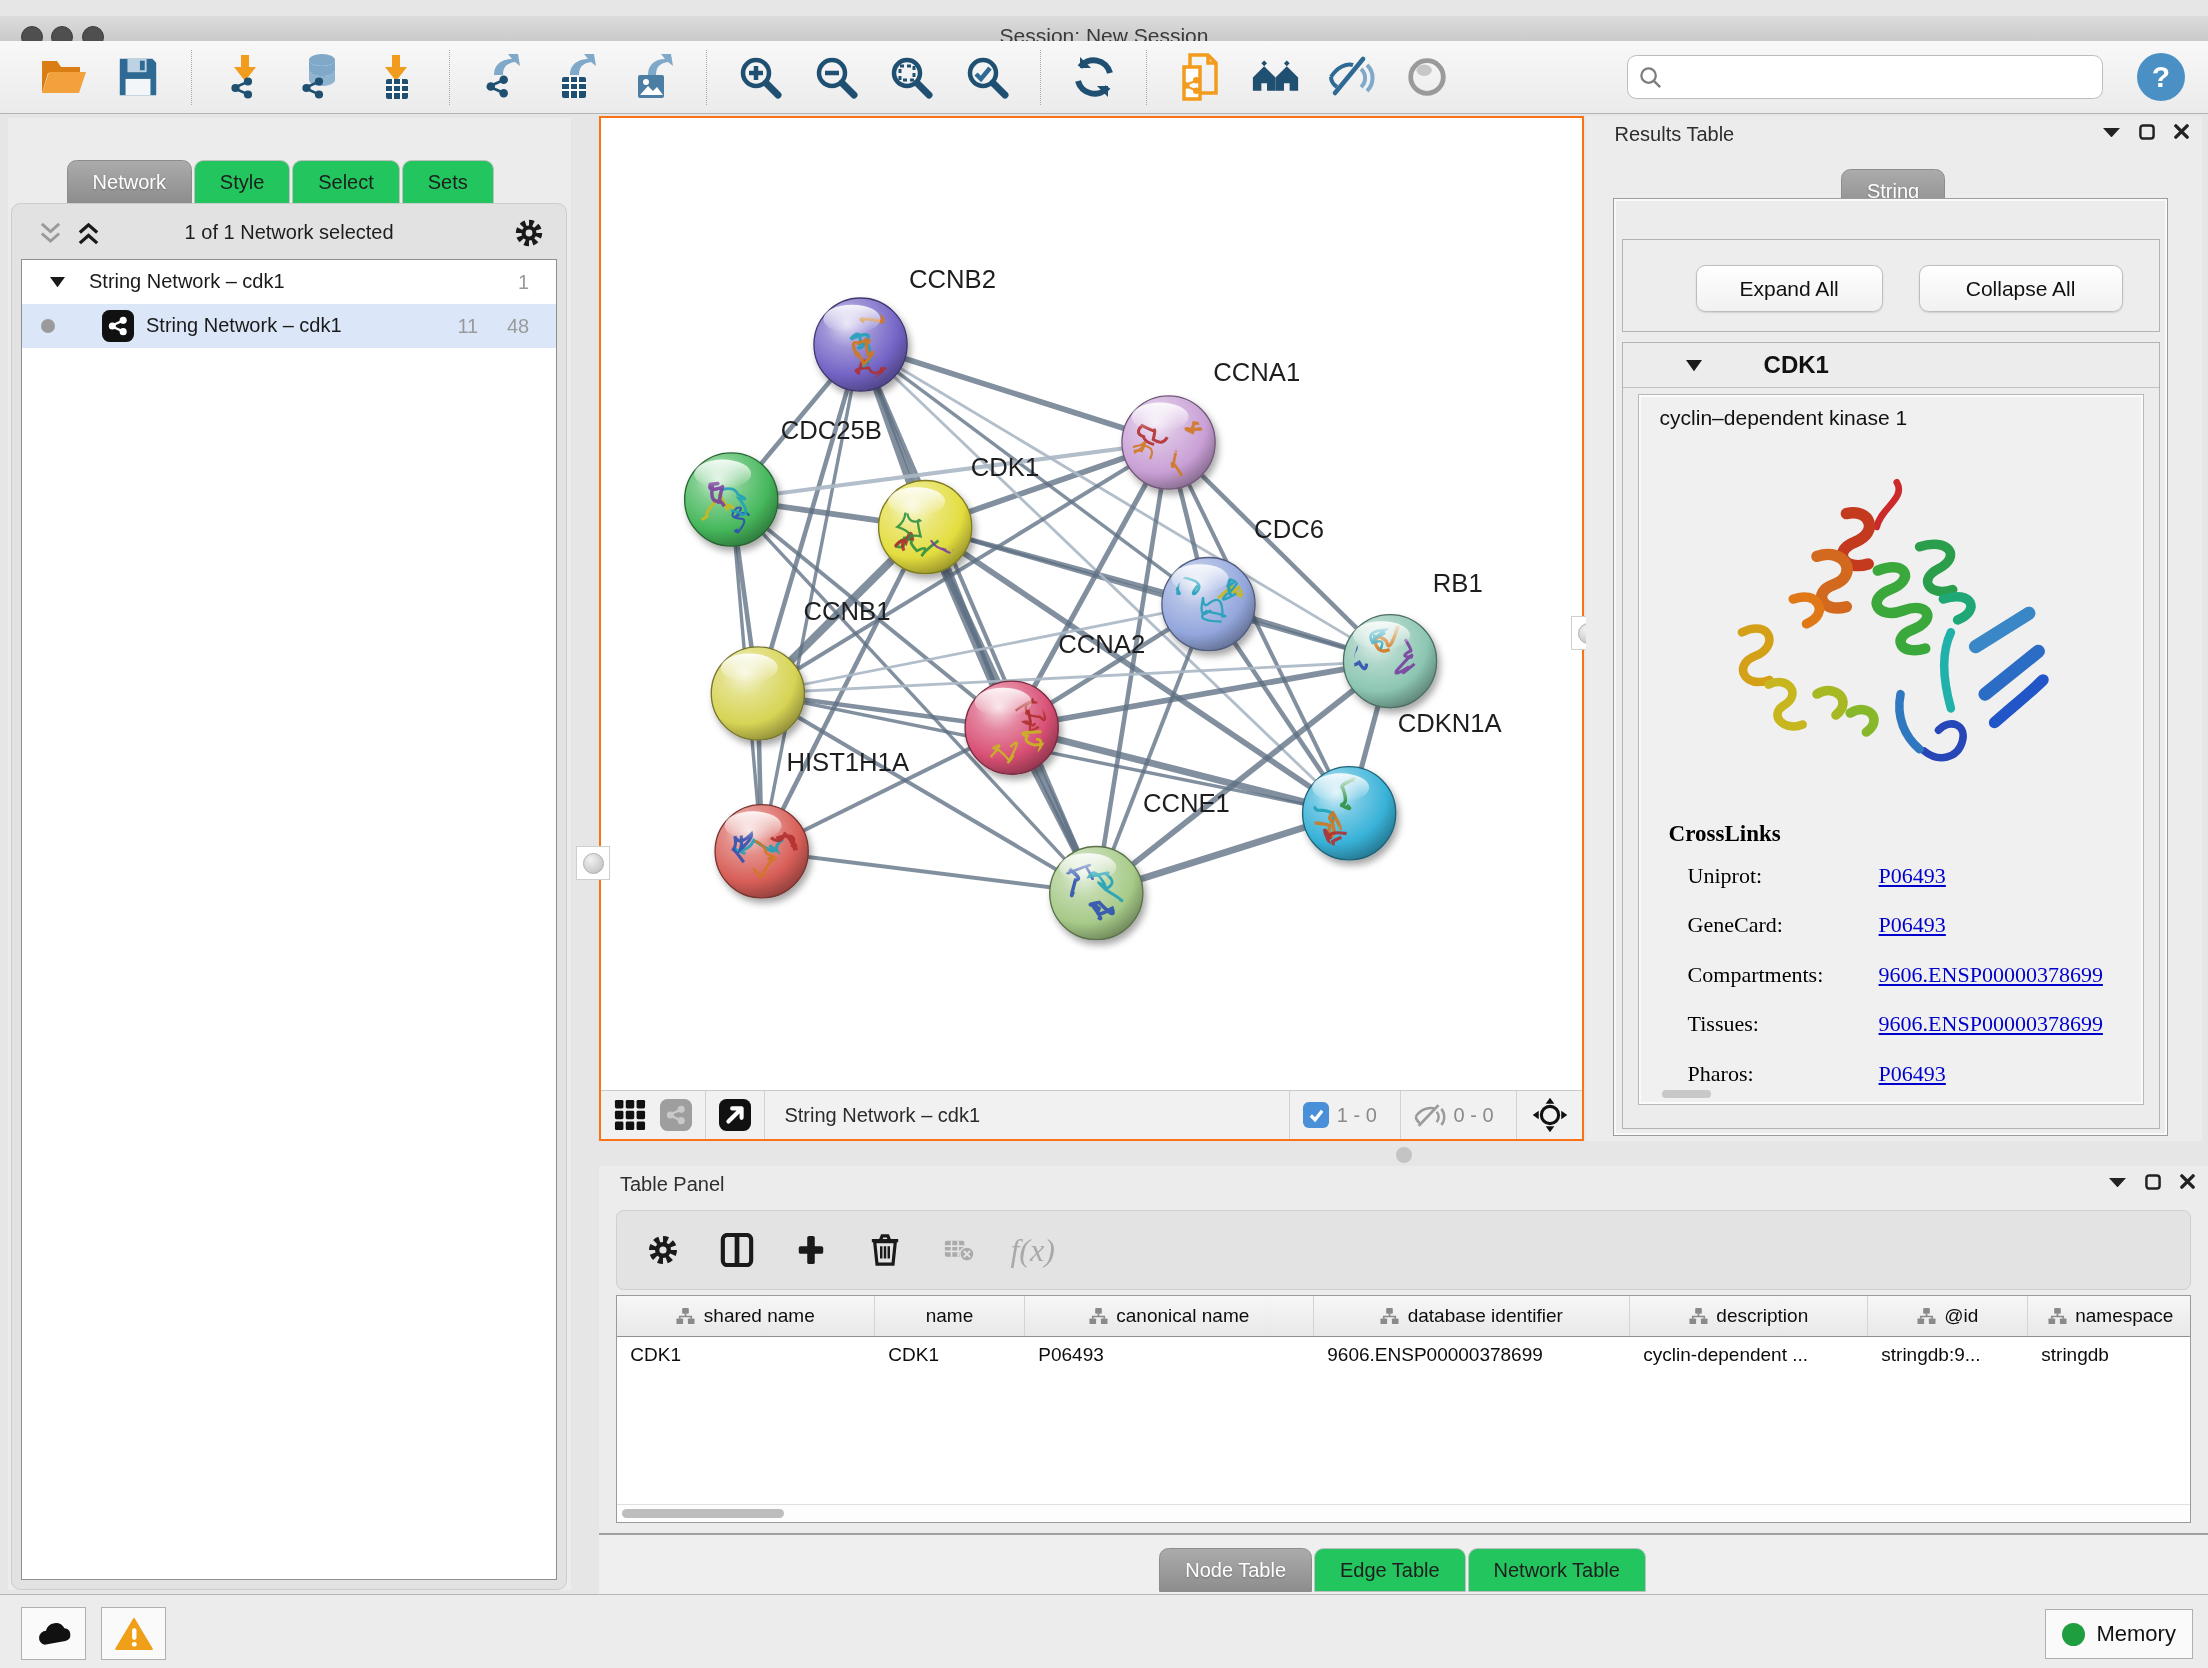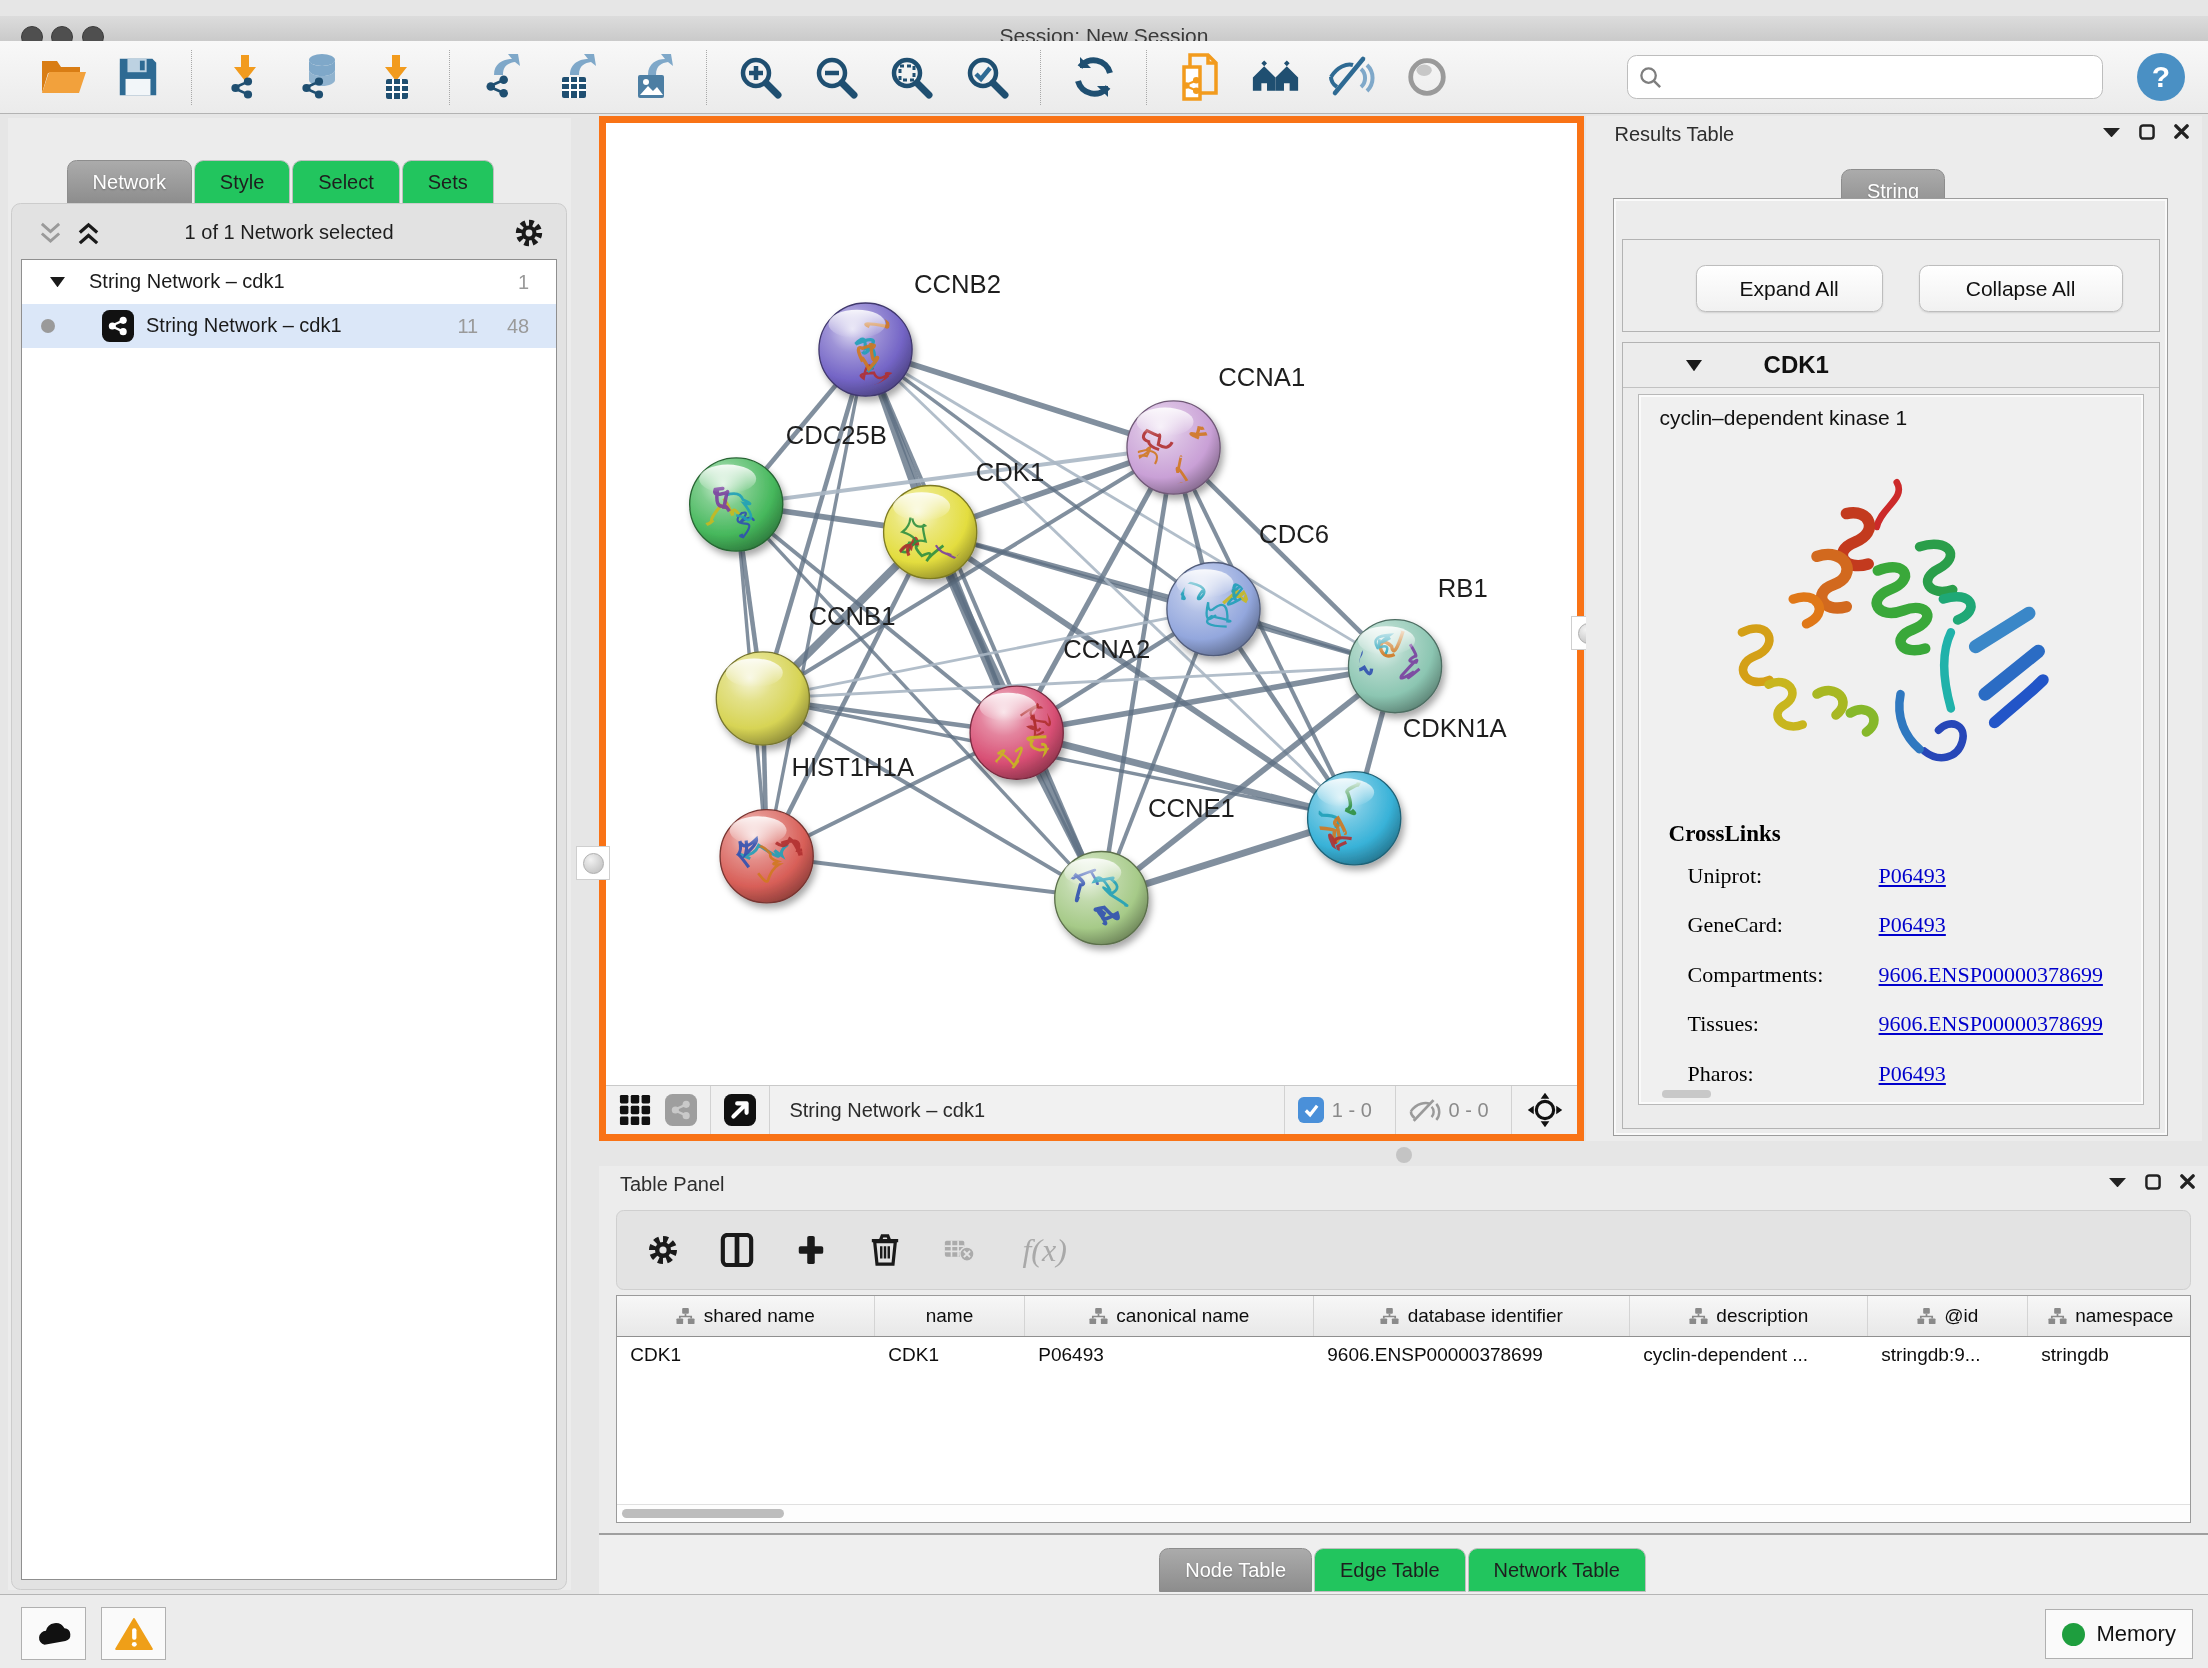--- a/index.html
+++ b/index.html
@@ -30,21 +30,21 @@
   
   .cpanel{position:absolute;left:7.6px;top:118px;width:563px;height:1472px;background:#ececec;}
   .cp-tabs{position:absolute;left:59px;top:42px;}
   .cp-box{position:absolute;left:3.8px;top:85px;right:3.8px;bottom:0;background:#e2e2e2;border:1px solid #cccccc;border-radius:9.5px;}
   .cp-toolrow{position:absolute;left:0;top:5.7px;right:0;height:46px;}
   .cp-summary{position:absolute;left:0;right:0;top:11.4px;text-align:center;font-size:20px;color:#1e1e1e;}
   .tree{position:absolute;left:8.6px;top:55px;right:8.6px;bottom:8.6px;background:#fff;border:1.9px solid #8f8f8f;}
   .trow{position:relative;height:44px;font-size:20px;color:#1a1a1a;}
   .trow .cnt{position:absolute;color:#9a9a9a;top:10.5px;}
   
-  .netpanel{position:absolute;left:599px;top:116px;width:985px;height:1025px;background:#fff;border:7px solid #f97316;box-sizing:border-box;}
+  .netpanel{position:absolute;left:599px;top:116px;width:985px;height:1025px;background:#fff;border:2px solid #f97316;box-sizing:border-box;}
   .viewbar{position:absolute;left:0;right:0;bottom:0;height:48px;background:#f1f1f1;border-top:1px solid #c9c9c9;
     display:flex;align-items:center;padding:0 13.3px;}
   .vsep{height:48px;border-left:1px solid #d2d2d2;margin:0 13.3px;}
   .viewbar .ntitle{font-size:20px;color:#2b2b2b;margin-left:5.7px;}
   .ind{font-size:20px;color:#8a8a8a;margin:0 9.5px 0 7.6px;}
   .checkbox{width:26px;height:26px;border-radius:5.7px;background:#4a90d9;display:flex;align-items:center;justify-content:center;}
   
   .handle{position:absolute;background:#fff;border:1px solid #cfcfcf;display:flex;align-items:center;justify-content:center;}
   .handle .dot{width:19px;height:19px;border-radius:50%;background:radial-gradient(circle at 35% 30%,#f2f2f2,#b9b9b9);border:1px solid #adadad;}
   
@@ -64,21 +64,21 @@
   .xl-title{position:absolute;left:30px;top:0;font-size:23px;font-weight:bold;color:#000;}
   .xl-row{position:absolute;left:0;right:0;height:49px;}
   .xl-label{position:absolute;left:49px;font-size:22px;color:#000;}
   .xl-value{position:absolute;left:240px;font-size:22px;color:#0000cc;text-decoration:underline;}
   .rscroll{position:absolute;left:23px;bottom:5.7px;width:49px;height:8.6px;background:#c8c8c8;border-radius:3.8px;}
   
   .tpanel{position:absolute;left:599px;top:1166px;width:1609px;height:428px;background:#ececec;}
   .t-toolbox{position:absolute;left:17px;top:44px;width:1575px;height:80px;background:#e3e3e3;border:1px solid #cfcfcf;border-radius:7.6px;
     display:flex;align-items:center;padding:0 9.5px;box-sizing:border-box;}
   .t-toolbox .tbi{margin:0 12.4px;}
-  .fx{font-family:"Liberation Serif",serif;font-style:italic;font-size:32px;color:#a9a9a9;margin:0 27px;}
+  .fx{font-family:"Liberation Serif",serif;font-style:italic;font-size:32px;color:#a9a9a9;margin:0 15px;}
   .dtable{position:absolute;left:17px;top:129px;width:1575px;height:228px;background:#fff;border:1.9px solid #9a9a9a;box-sizing:border-box;overflow:hidden;}
   .thead{position:absolute;left:0;top:0;right:0;height:40px;background:linear-gradient(#f7f7f7,#e8e8e8);border-bottom:1.9px solid #8f8f8f;display:flex;}
   .th{display:flex;align-items:center;justify-content:center;gap:8.6px;font-size:19px;color:#0d0d0d;border-right:1px solid #d4d4d4;box-sizing:border-box;flex:none;overflow:hidden;white-space:nowrap;}
   .drow{position:absolute;left:0;top:42px;right:0;height:34px;display:flex;}
   .td{font-size:19px;color:#0d0d0d;padding-left:13.3px;line-height:34px;box-sizing:border-box;flex:none;overflow:hidden;white-space:nowrap;}
   .hscroll{position:absolute;left:0;right:0;bottom:0;height:17px;background:#fdfdfd;border-top:1px solid #e0e0e0;}
   .hthumb{position:absolute;left:4.8px;top:3.8px;width:162px;height:9.5px;background:#bdbdbd;border-radius:4.8px;}
   .t-tabstrip{position:absolute;left:0;right:0;top:367px;height:61px;background:#efefef;border-top:2.9px double #9f9f9f;text-align:center;padding-top:13px;box-sizing:border-box;}
   
   .statusbar{position:absolute;left:0;top:1594px;width:2208px;height:74px;background:#ececec;border-top:1px solid #b5b5b5;}

